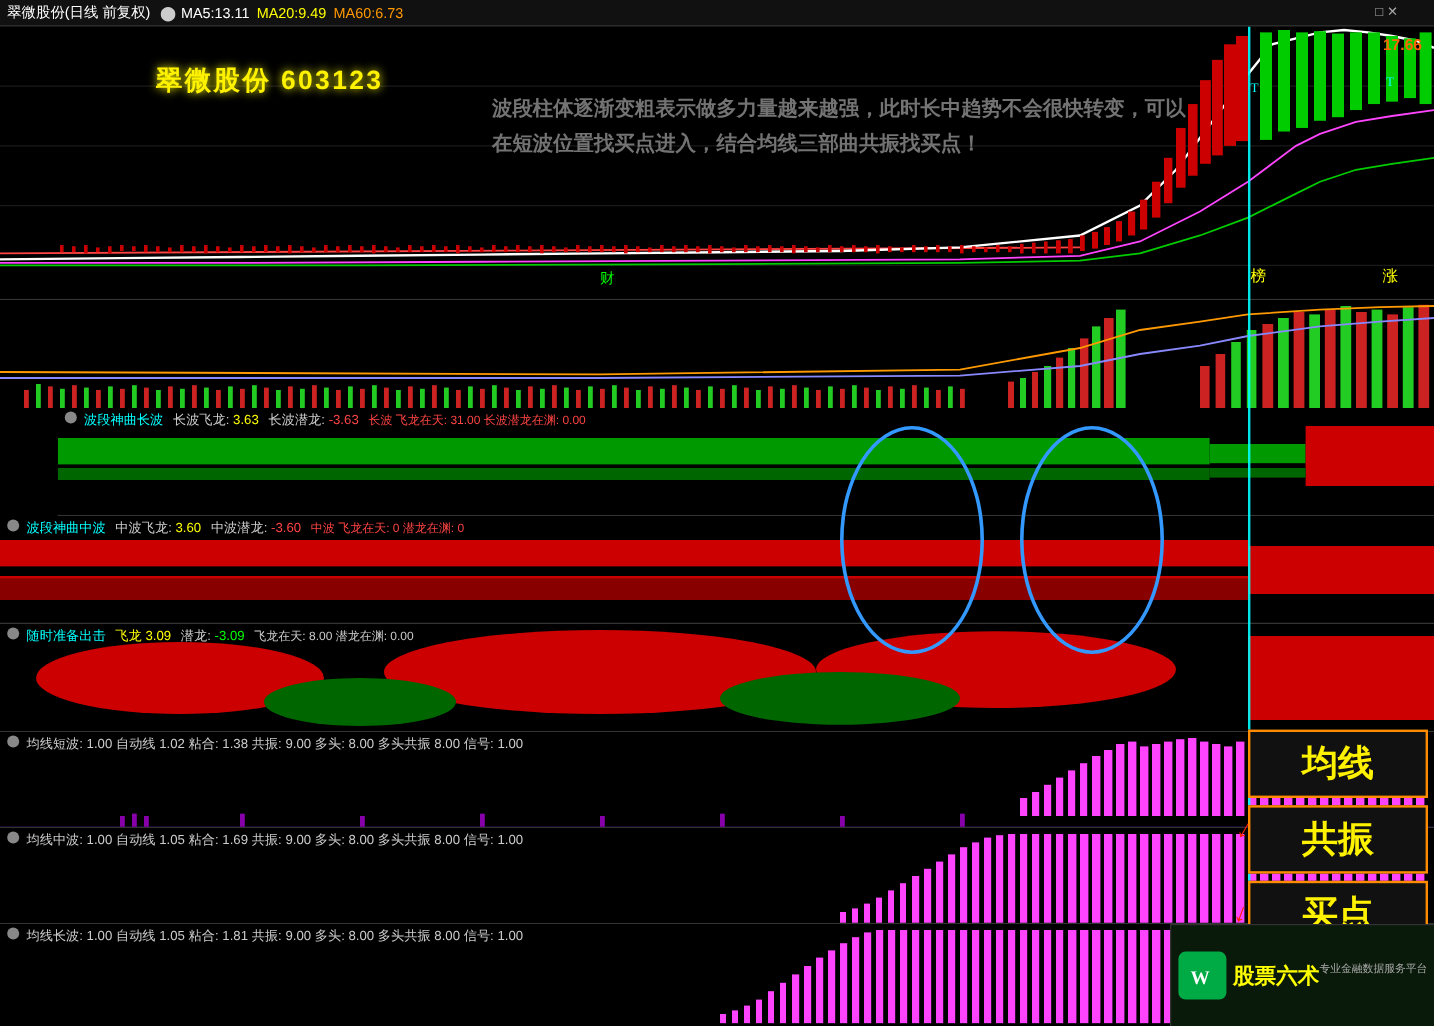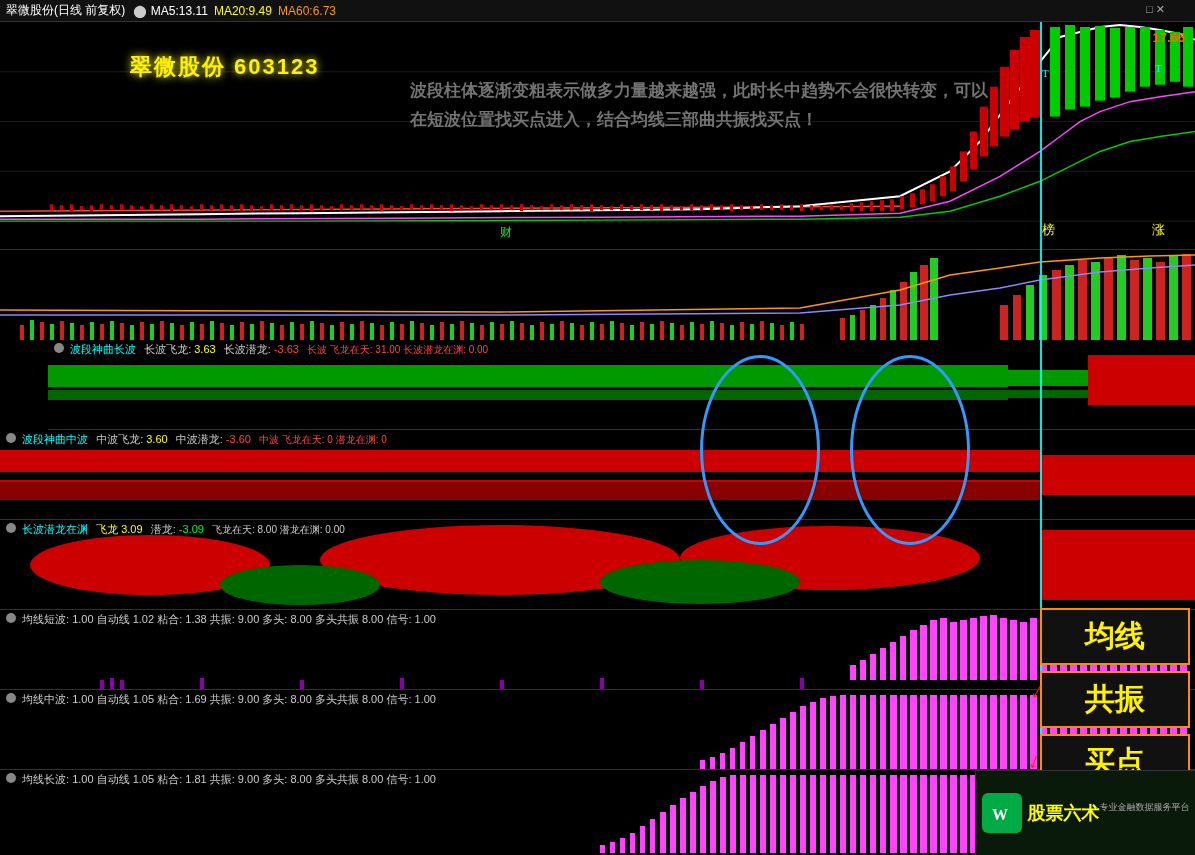--- a/index.html
+++ b/index.html
@@ -682,21 +682,21 @@
       <rect x="1040" y="25" width="155" height="40" fill="#cc0000"></rect>
 
       <rect x="0" y="42" width="1040" height="8" fill="#000"></rect>
       <rect x="0" y="52" width="1040" height="18" fill="#880000"></rect>
     </svg>
   </div>
 
   <div class="wave3-area">
     <div class="wave-header" style="position:absolute;left:6px;top:2px;">
       <span style="display:inline-block;width:10px;height:10px;border-radius:50%;background:#888;margin-right:3px;"></span>
-      <span style="color:#00ffff;">长波潜龙在渊</span>
+      <span style="color:#00ffff;">随时准备出击</span>
       <span style="color:#ff0;margin-left:5px;">飞龙</span>
       <span style="color:#ff0;">3.09</span>
       <span style="color:#ccc;margin-left:5px;">潜龙:</span>
       <span style="color:#00ff00;">-3.09</span>
       <span style="color:#ccc;margin-left:5px;font-size:10px;">飞龙在天: 8.00 潜龙在渊: 0.00</span>
     </div>
     <svg width="1195" height="90">
       <rect x="0" y="0" width="1195" height="90" fill="#000"></rect>
 
       <ellipse cx="150" cy="45" rx="120" ry="30" fill="#cc0000"></ellipse>

